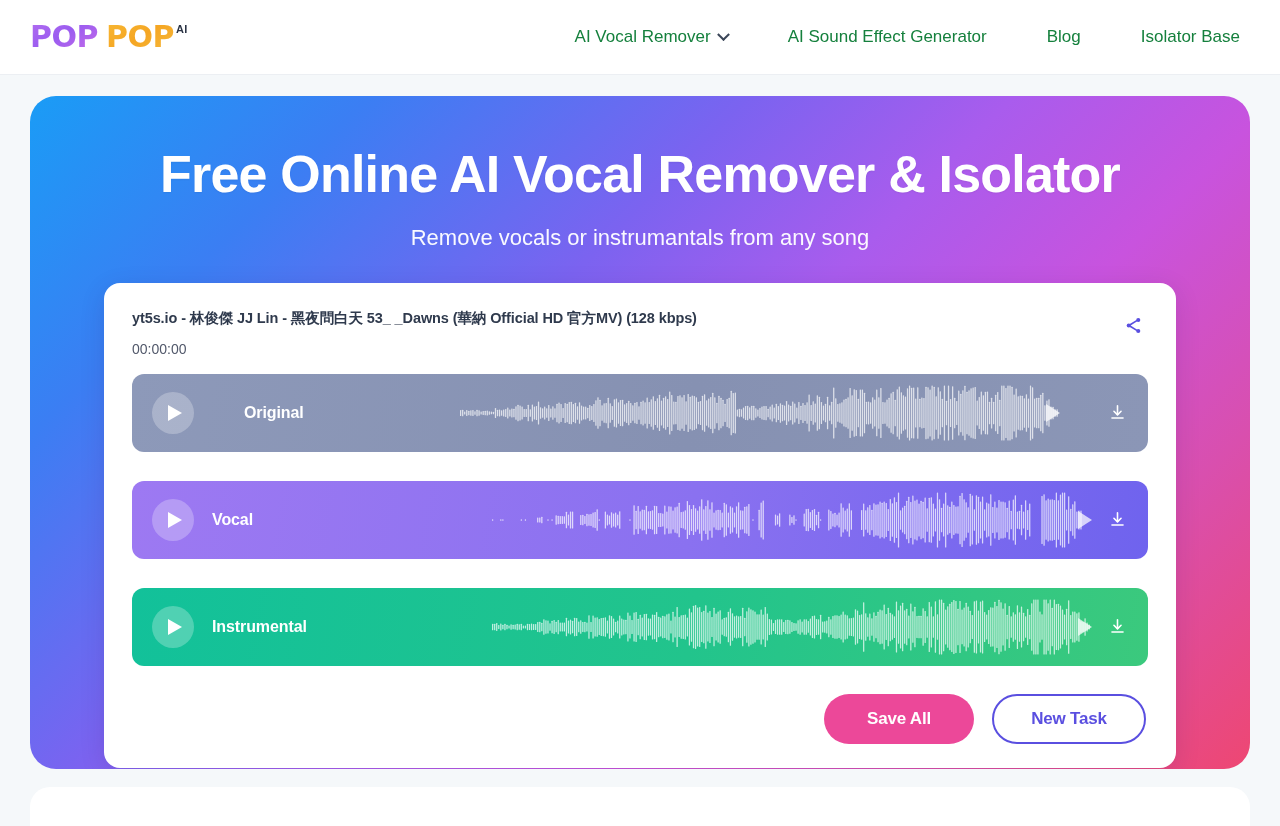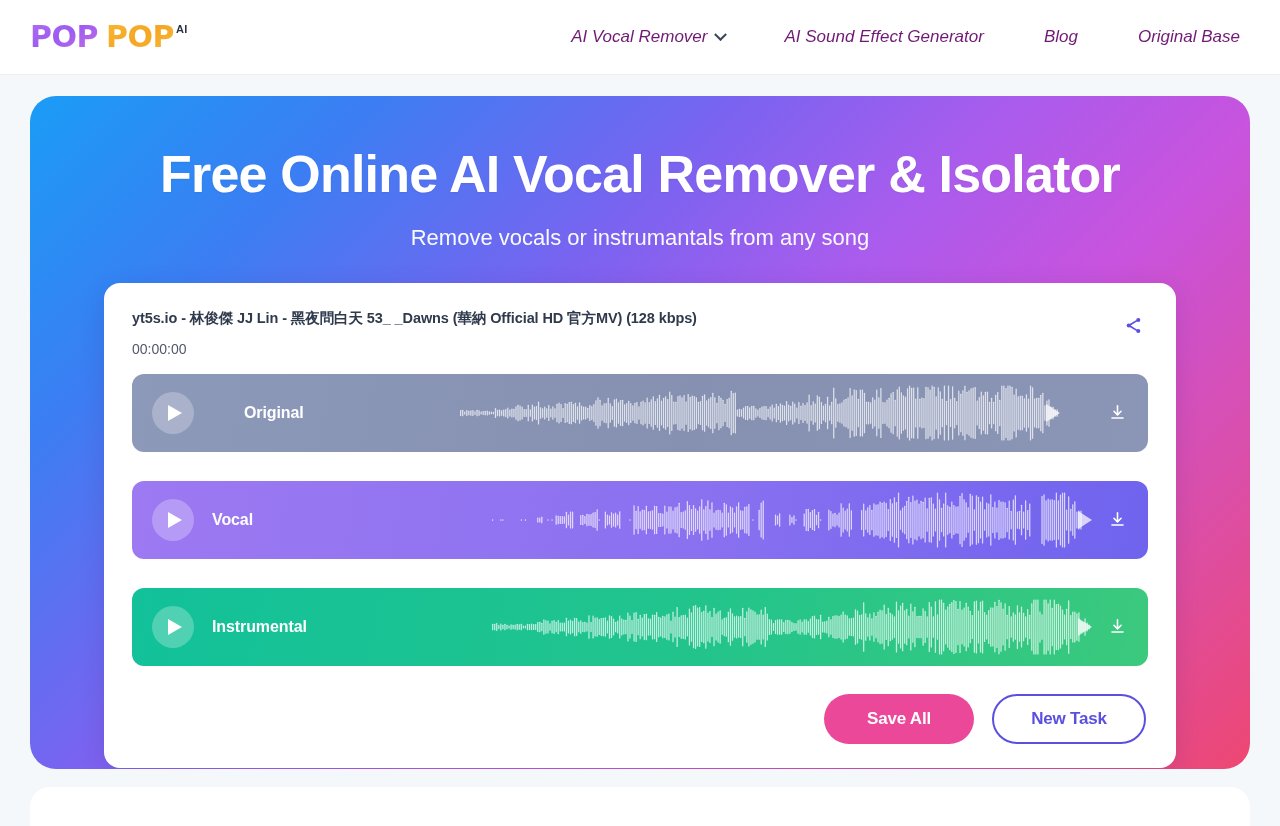--- a/index.html
+++ b/index.html
@@ -60,28 +60,27 @@
   }
 
   .main-nav {
     margin-left: auto;
     display: flex;
     align-items: center;
     gap: 0px;
   }
   .nav-item {
     font-size: 17px;
-    color: #701a75;
+    color: #15803d;
     padding: 8px 30px;
     cursor: pointer;
     white-space: nowrap;
     display: flex;
     align-items: center;
     gap: 8px;
-    font-style: italic;
   }
   .nav-item:last-child { padding-right: 8px; }
   .chev {
     display: inline-block;
     width: 9px; height: 9px;
     border-right: 2px solid #3b4658;
     border-bottom: 2px solid #3b4658;
     transform: rotate(45deg) translate(-2px,-2px);
   }
 
@@ -294,21 +293,21 @@
 
     <div class="nav-item">
       <span>AI Sound Effect Generator</span>
     </div>
 
     <div class="nav-item">
       <span>Blog</span>
     </div>
 
     <div class="nav-item">
-      <span>Original Base</span>
+      <span>Isolator Base</span>
     </div>
 
   </nav>
 </header>
 
 <div class="hero-wrap">
   <section class="hero">
 
     <h1 class="hero-title">Free Online AI Vocal Remover &amp; Isolator</h1>
     <p class="hero-sub">Remove vocals or instrumantals from any song</p>

